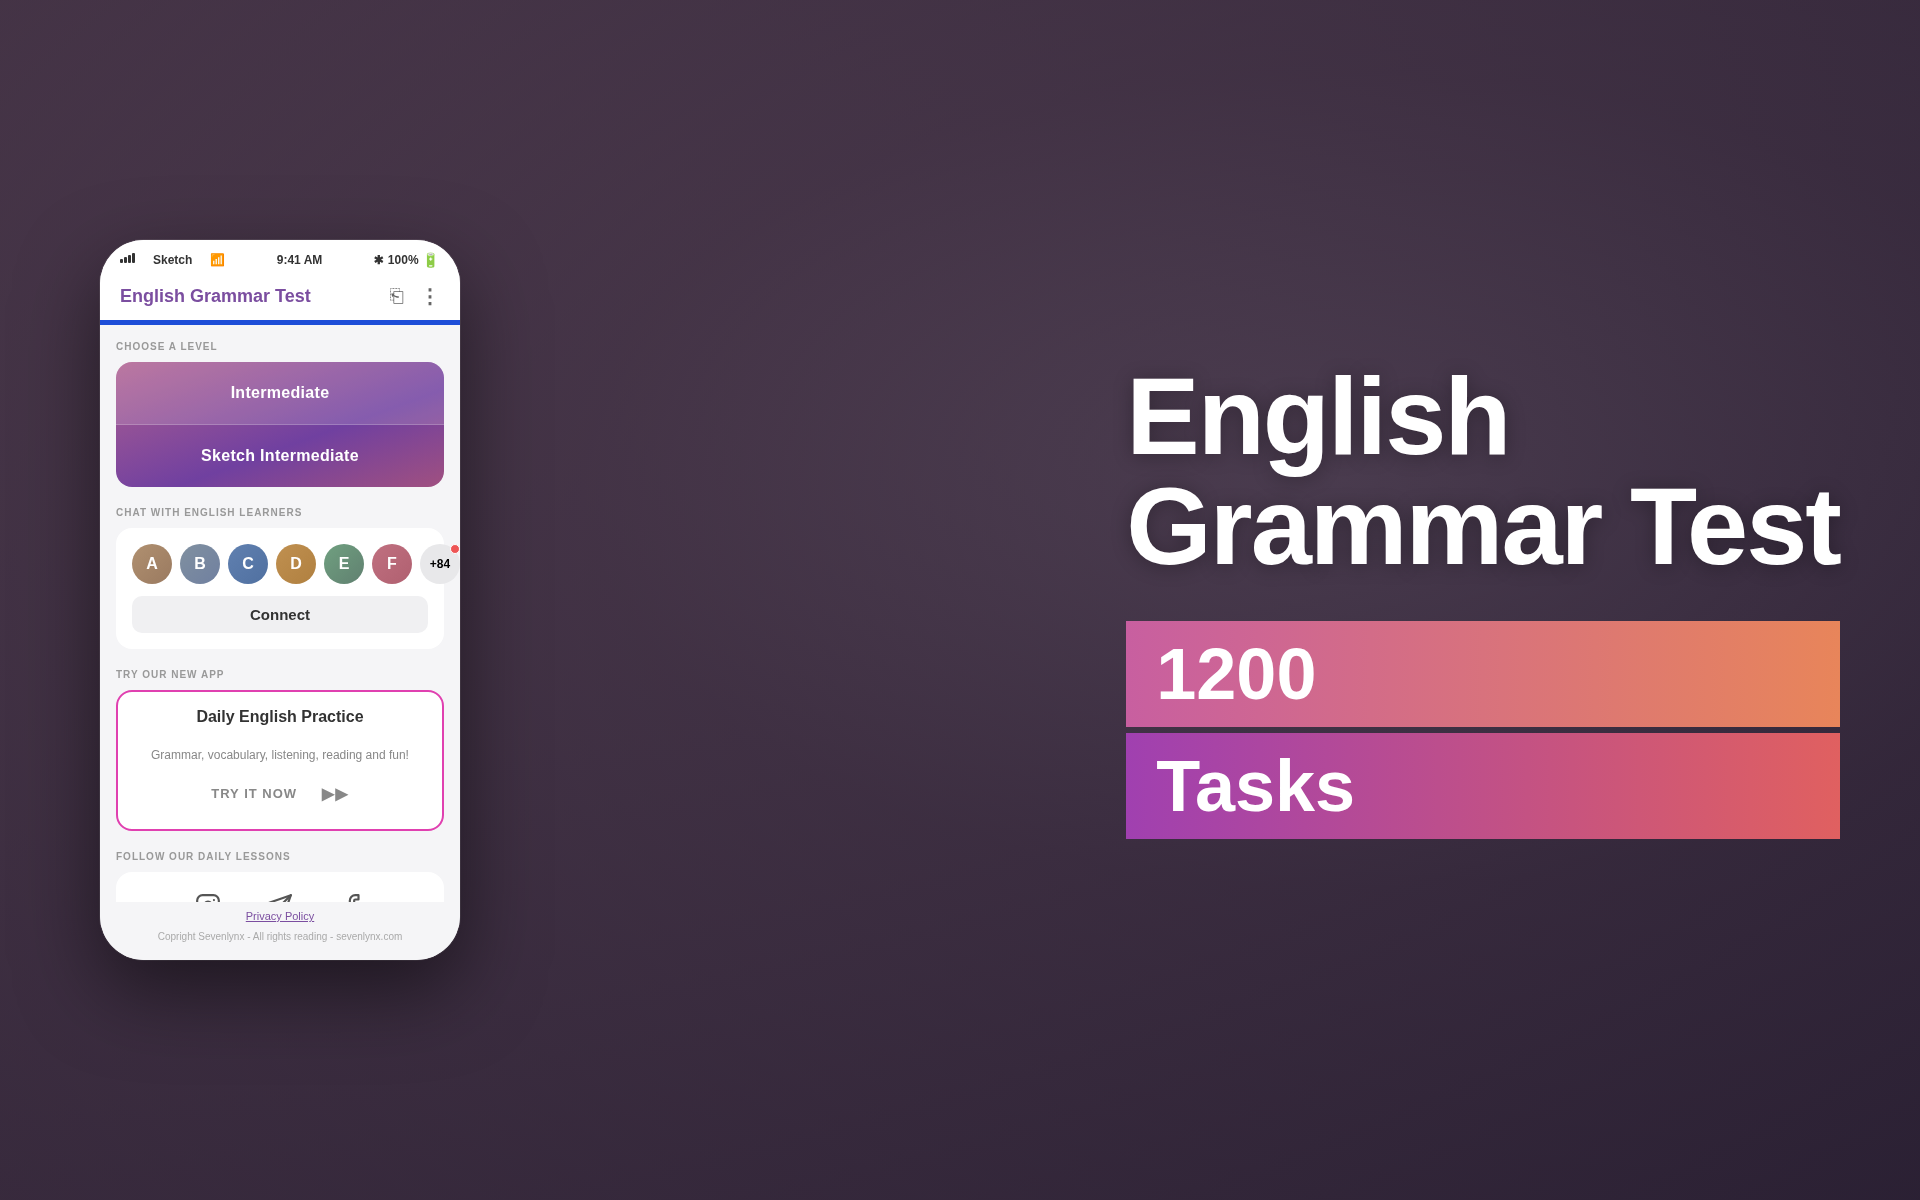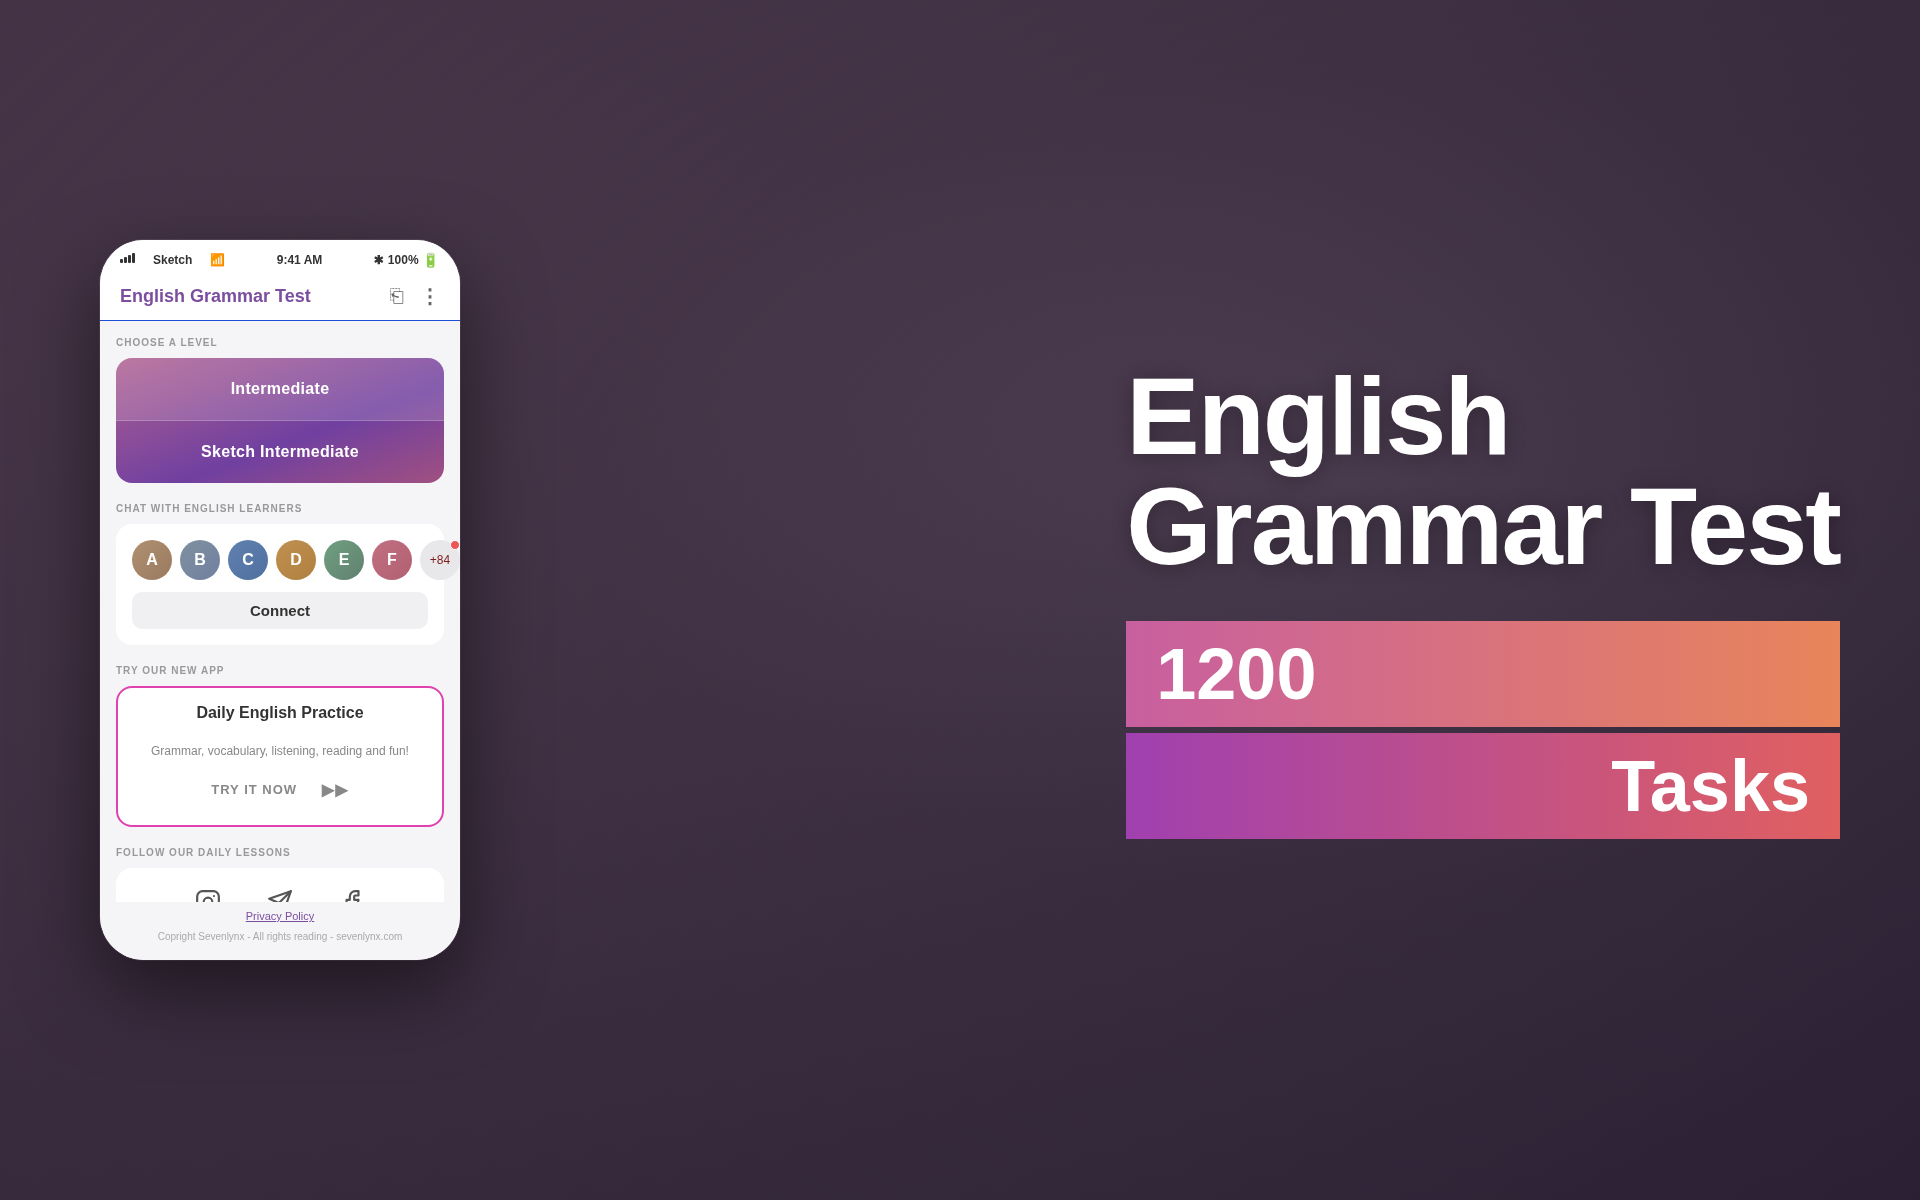--- a/index.html
+++ b/index.html
@@ -63,21 +63,20 @@
       margin-bottom: 6px;
     }
 
     .tasks-label {
       background: linear-gradient(90deg, #a040b0, #e06060);
       display: inline-block;
       padding: 12px 30px;
       font-size: 72px;
       font-weight: 800;
       color: white;
-      text-align: right;
     }
 
     
     .phone-container {
       position: absolute;
       left: 100px;
       top: 50%;
       transform: translateY(-50%);
       z-index: 10;
     }
@@ -115,21 +114,21 @@
     }
     .signal-bar { width: 3px; background: #333; border-radius: 1px; }
 
     
     .app-header {
       background: white;
       padding: 8px 20px 12px;
       display: flex;
       justify-content: space-between;
       align-items: center;
-      border-bottom: 1px solid #1d4ed8;
+      border-bottom: 5px solid #1d4ed8;
       flex-shrink: 0;
     }
 
     .app-title {
       font-size: 18px;
       font-weight: 700;
       color: #7b4ea0;
     }
 
     .header-icons {
@@ -223,22 +222,22 @@
     .avatar-count {
       position: relative;
       width: 40px;
       height: 40px;
       border-radius: 50%;
       background: #e8e8ea;
       display: flex;
       align-items: center;
       justify-content: center;
       font-size: 12px;
-      font-weight: 400;
-      color: #7f1d1d;
+      font-weight: 700;
+      color: #000000;
       flex-shrink: 0;
     }
 
     .online-dot {
       position: absolute;
       top: 0;
       right: 0;
       width: 10px;
       height: 10px;
       background: #e55;

